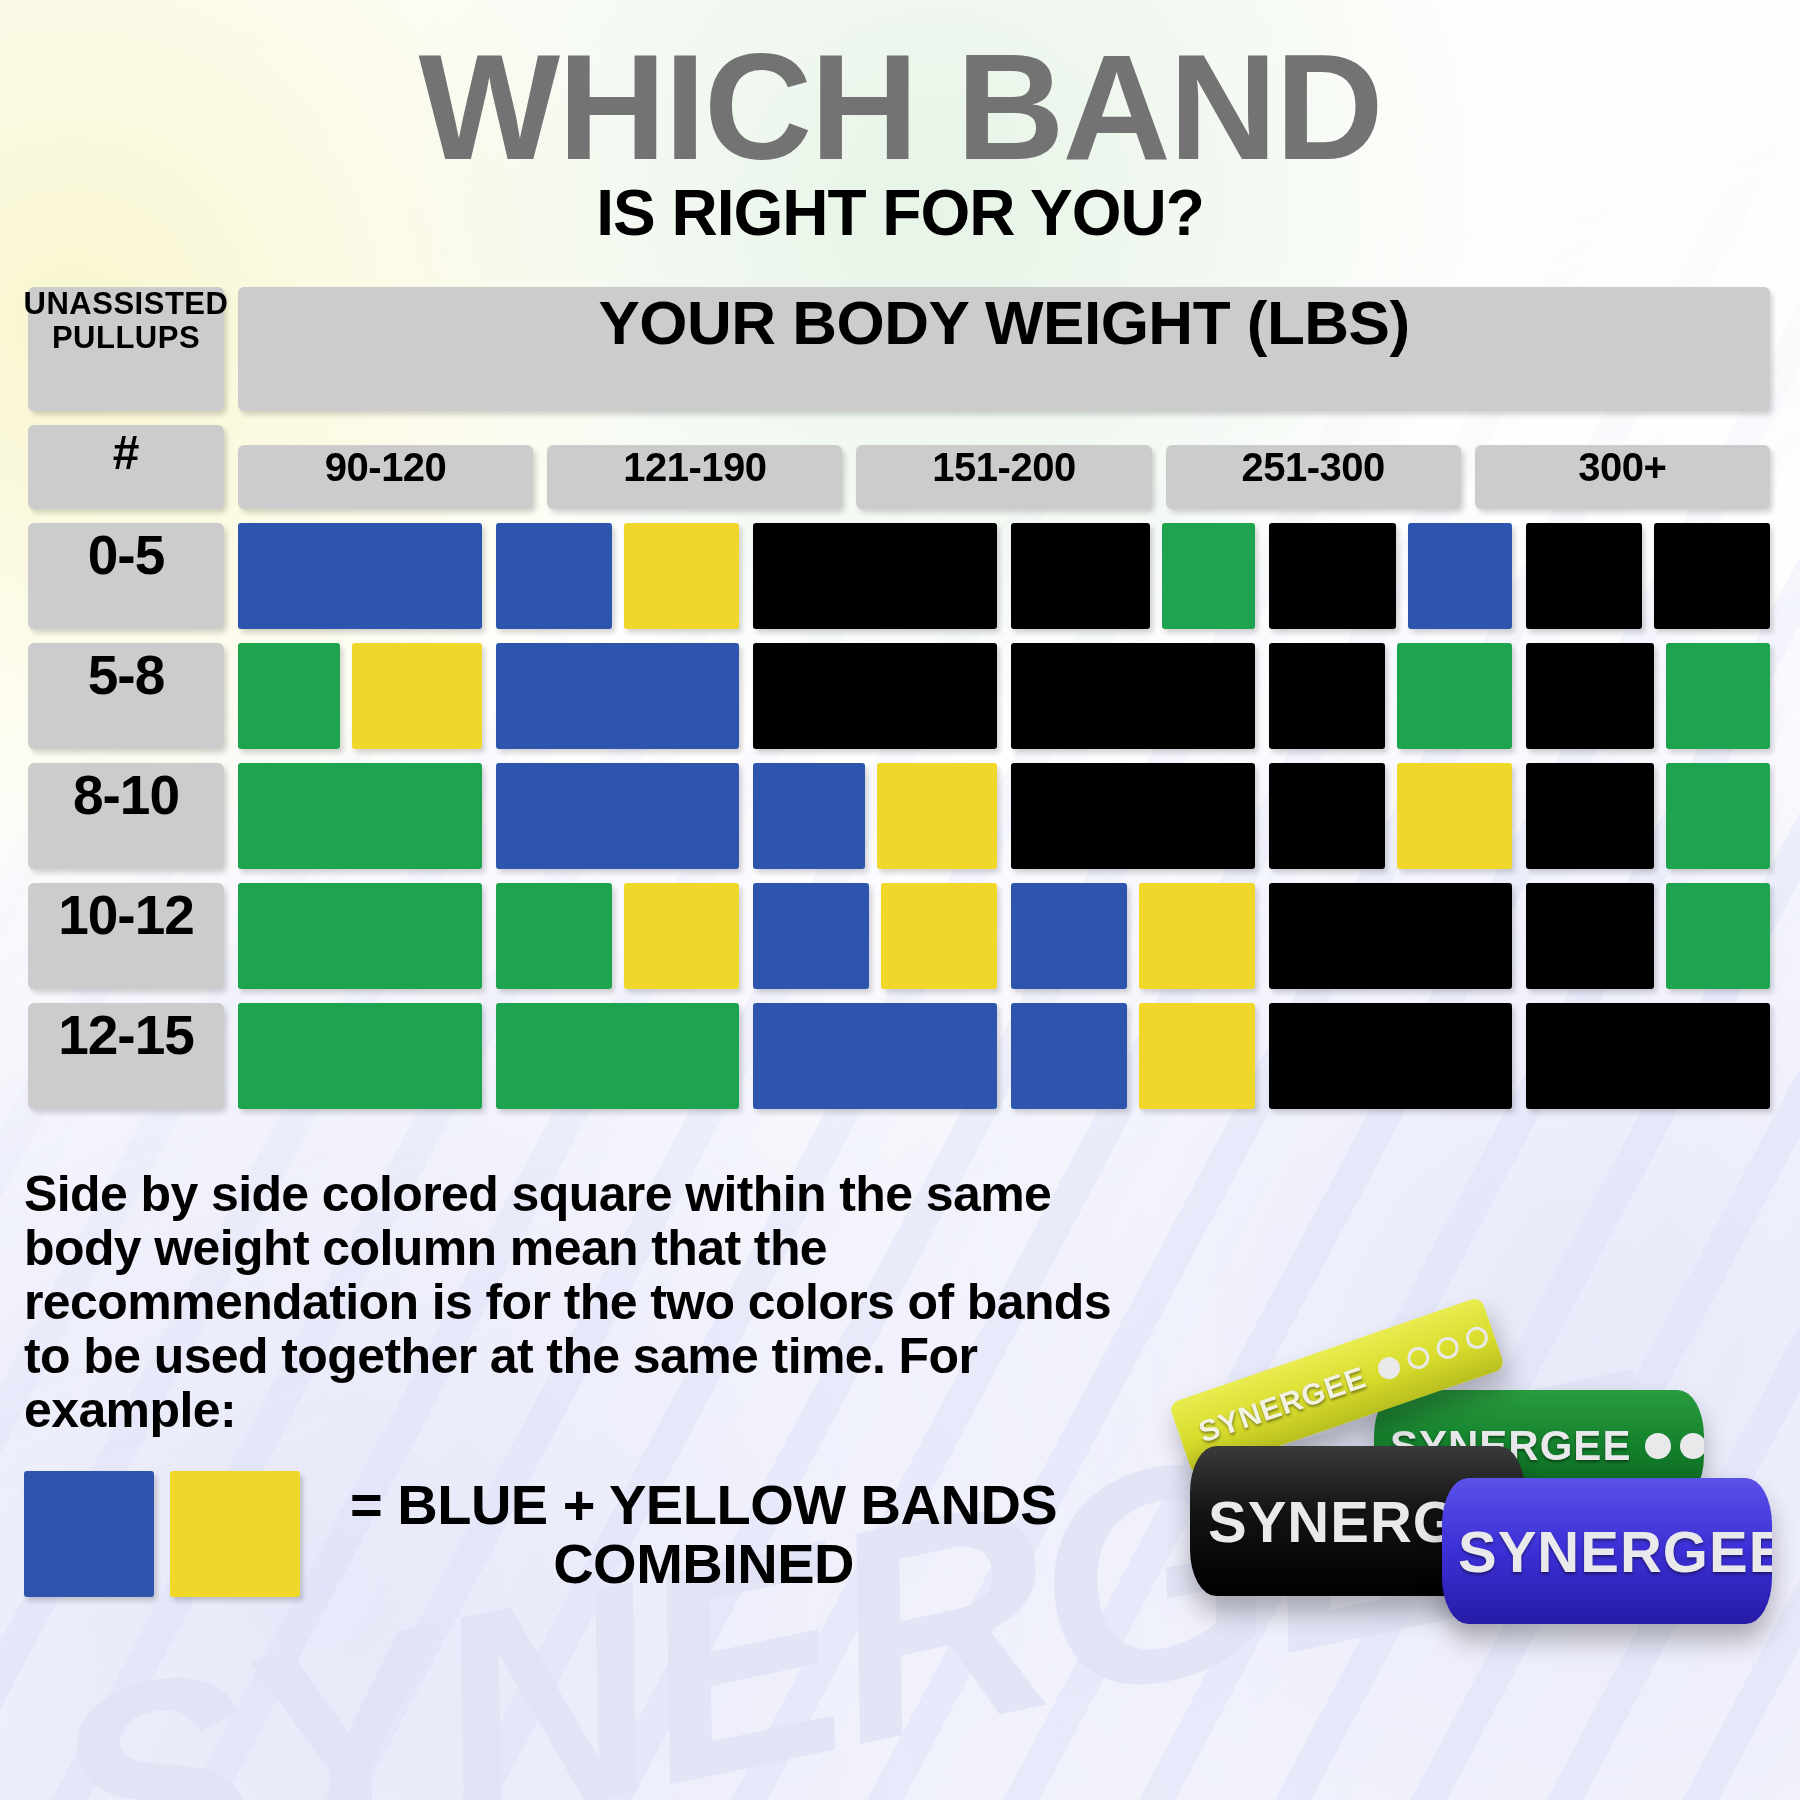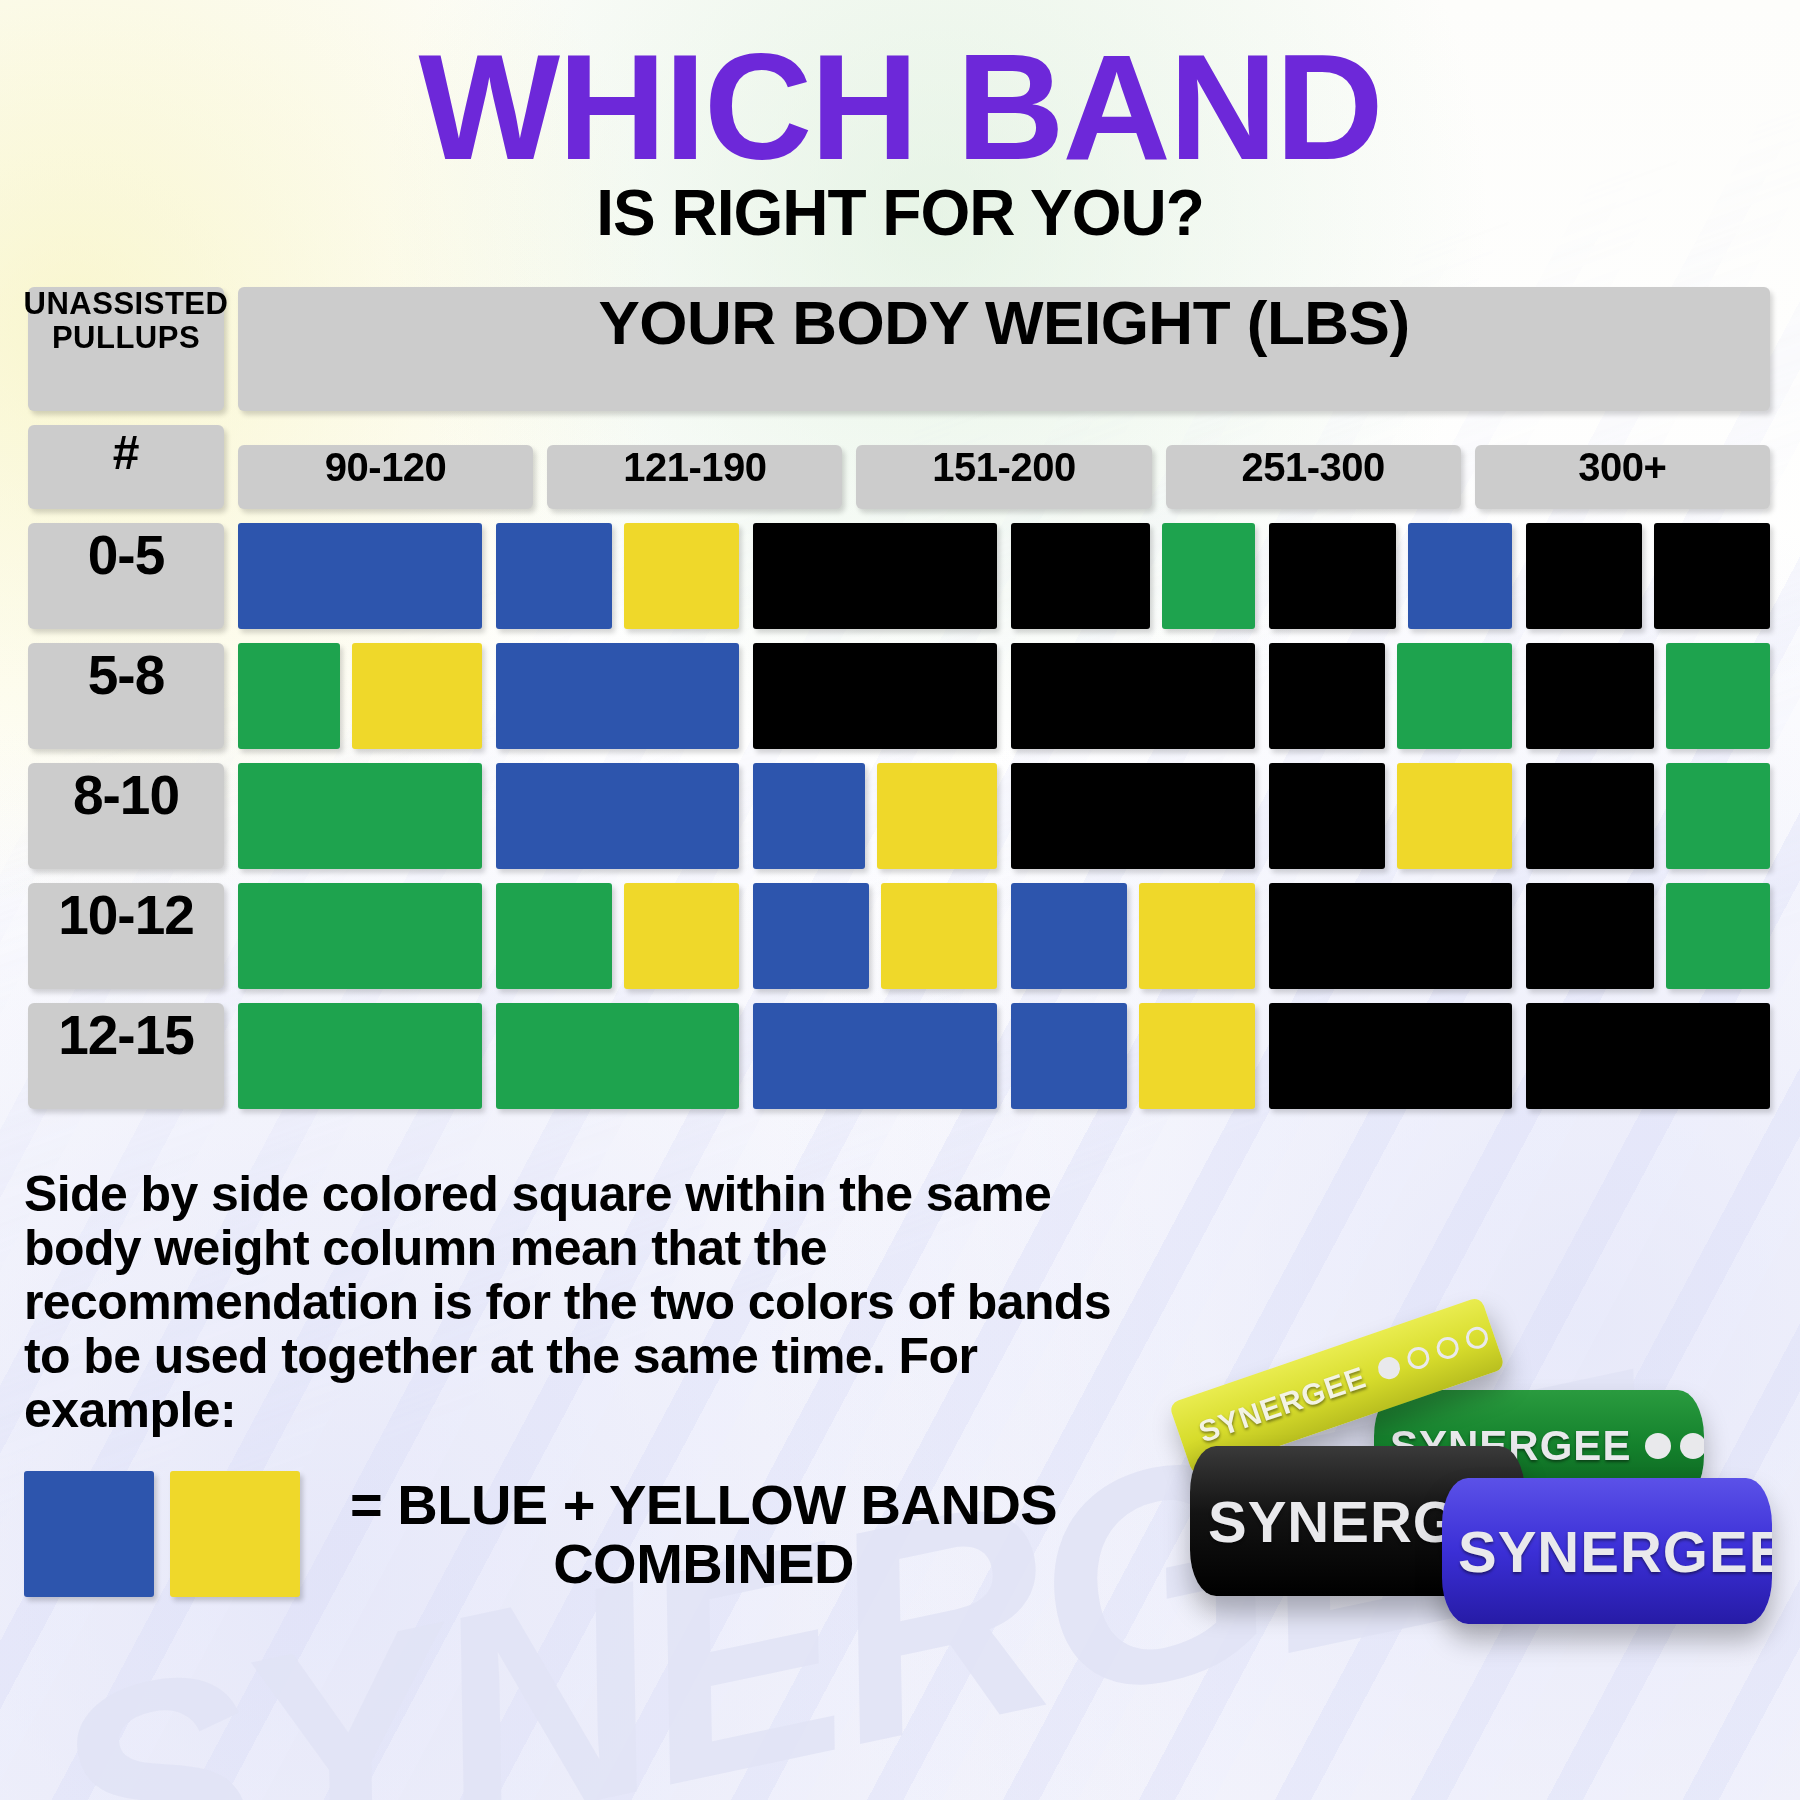--- a/index.html
+++ b/index.html
@@ -73,21 +73,21 @@
   
   .title-block {
     text-align: center;
     padding-top: 38px;
   }
   .title-main {
     font-size: 150px;
     font-weight: 900;
     letter-spacing: -2px;
     line-height: .92;
-    color: #6d28d9;
+    color: #737373;
     font-stretch: condensed;
   }
   .title-sub {
     font-size: 64px;
     font-weight: 800;
     letter-spacing: -1px;
     line-height: 1.05;
     color: #000;
     margin-top: 4px;
   }

